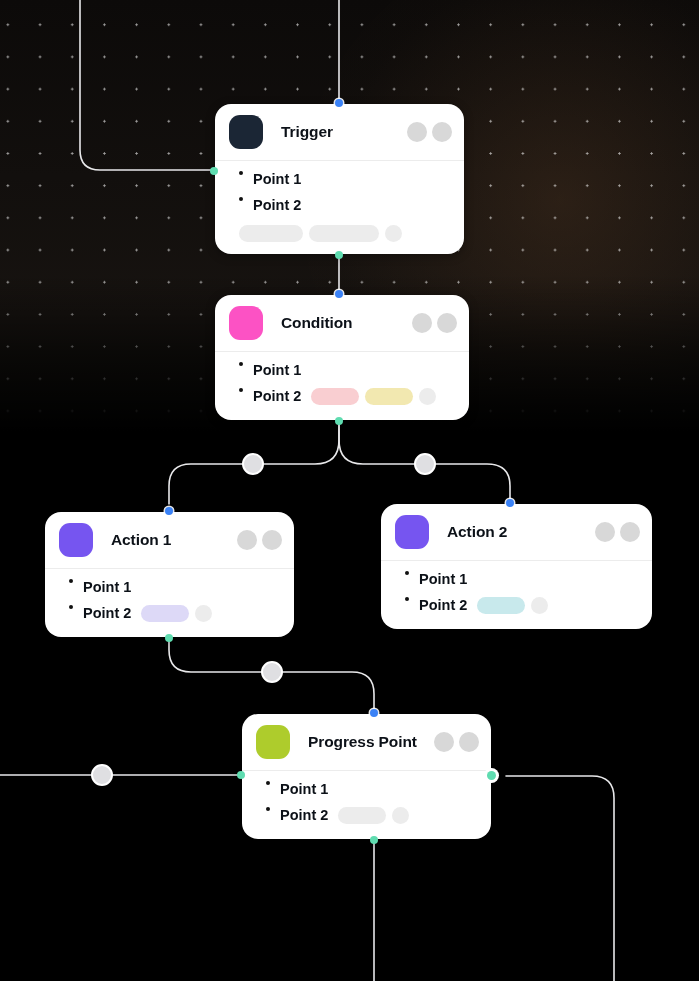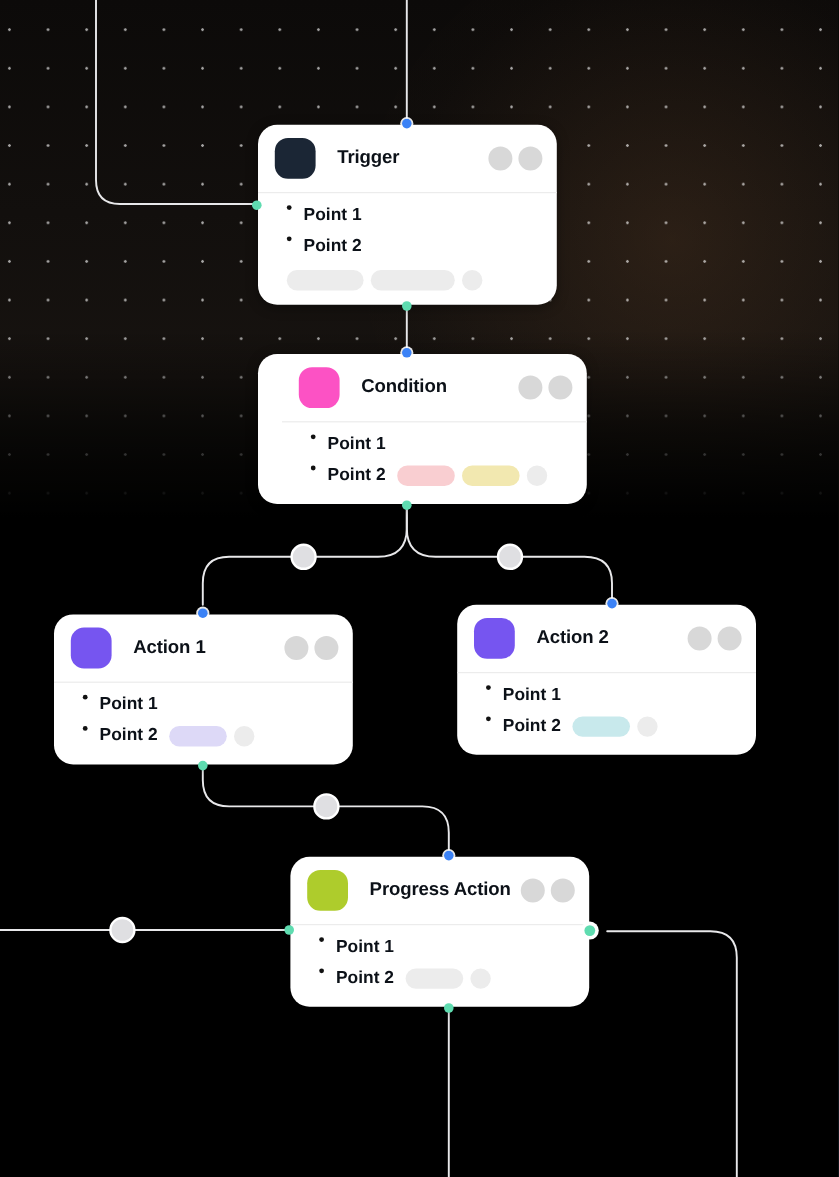--- a/index.html
+++ b/index.html
@@ -268,21 +268,21 @@
         <div class="bullet-text">Point 2</div>
       </div>
       <div class="skeleton-row">
         <div class="pill" style="width:64px; background:#ececec;"></div>
         <div class="pill" style="width:70px; background:#ececec;"></div>
         <div class="pill-round"></div>
       </div>
     </div>
   </div>
 
-  <div class="node" style="left:215px; top:295px; width:254px;padding-left:20px;">
+  <div class="node" style="left:215px; top:295px; width:254px;">
     <div class="handle handle-blue" style="left:120px; top:-5px;"></div>
     <div class="handle handle-green" style="left:120px; bottom:-5px;"></div>
 
     <div class="node-head">
       <div class="node-icon" style="background:#fc52c4;"></div>
       <div class="node-title">Condition</div>
       <div class="node-actions">
         <div class="act-dot"></div>
         <div class="act-dot"></div>
       </div>
@@ -327,21 +327,21 @@
         <div class="bullet-dot"></div>
         <div class="bullet-text">Point 2</div>
         <div class="pill-group">
           <div class="pill" style="width:48px; background:#ddd9f7;"></div>
           <div class="pill-round"></div>
         </div>
       </div>
     </div>
   </div>
 
-  <div class="node" style="left:381px; top:504px; width:249px;">
+  <div class="node" style="left:381px; top:504px; width:271px;">
     <div class="handle handle-blue" style="left:125px; top:-5px;"></div>
 
     <div class="node-head">
       <div class="node-icon" style="background:#7655f0;"></div>
       <div class="node-title">Action 2</div>
       <div class="node-actions">
         <div class="act-dot"></div>
         <div class="act-dot"></div>
       </div>
     </div>
@@ -363,21 +363,21 @@
   </div>
 
   <div class="node" style="left:242px; top:714px; width:249px;">
     <div class="handle handle-blue" style="left:128px; top:-5px;"></div>
     <div class="handle handle-green" style="left:-5px; top:57px;"></div>
     <div class="handle handle-green-ring" style="right:-5px; top:57px;"></div>
     <div class="handle handle-green" style="left:128px; bottom:-5px;"></div>
 
     <div class="node-head">
       <div class="node-icon" style="background:#aecc2c;"></div>
-      <div class="node-title">Progress Action</div>
+      <div class="node-title">Progress Point</div>
       <div class="node-actions">
         <div class="act-dot"></div>
         <div class="act-dot"></div>
       </div>
     </div>
     <div class="node-divider"></div>
     <div class="node-body">
       <div class="bullet-row">
         <div class="bullet-dot"></div>
         <div class="bullet-text">Point 1</div>

